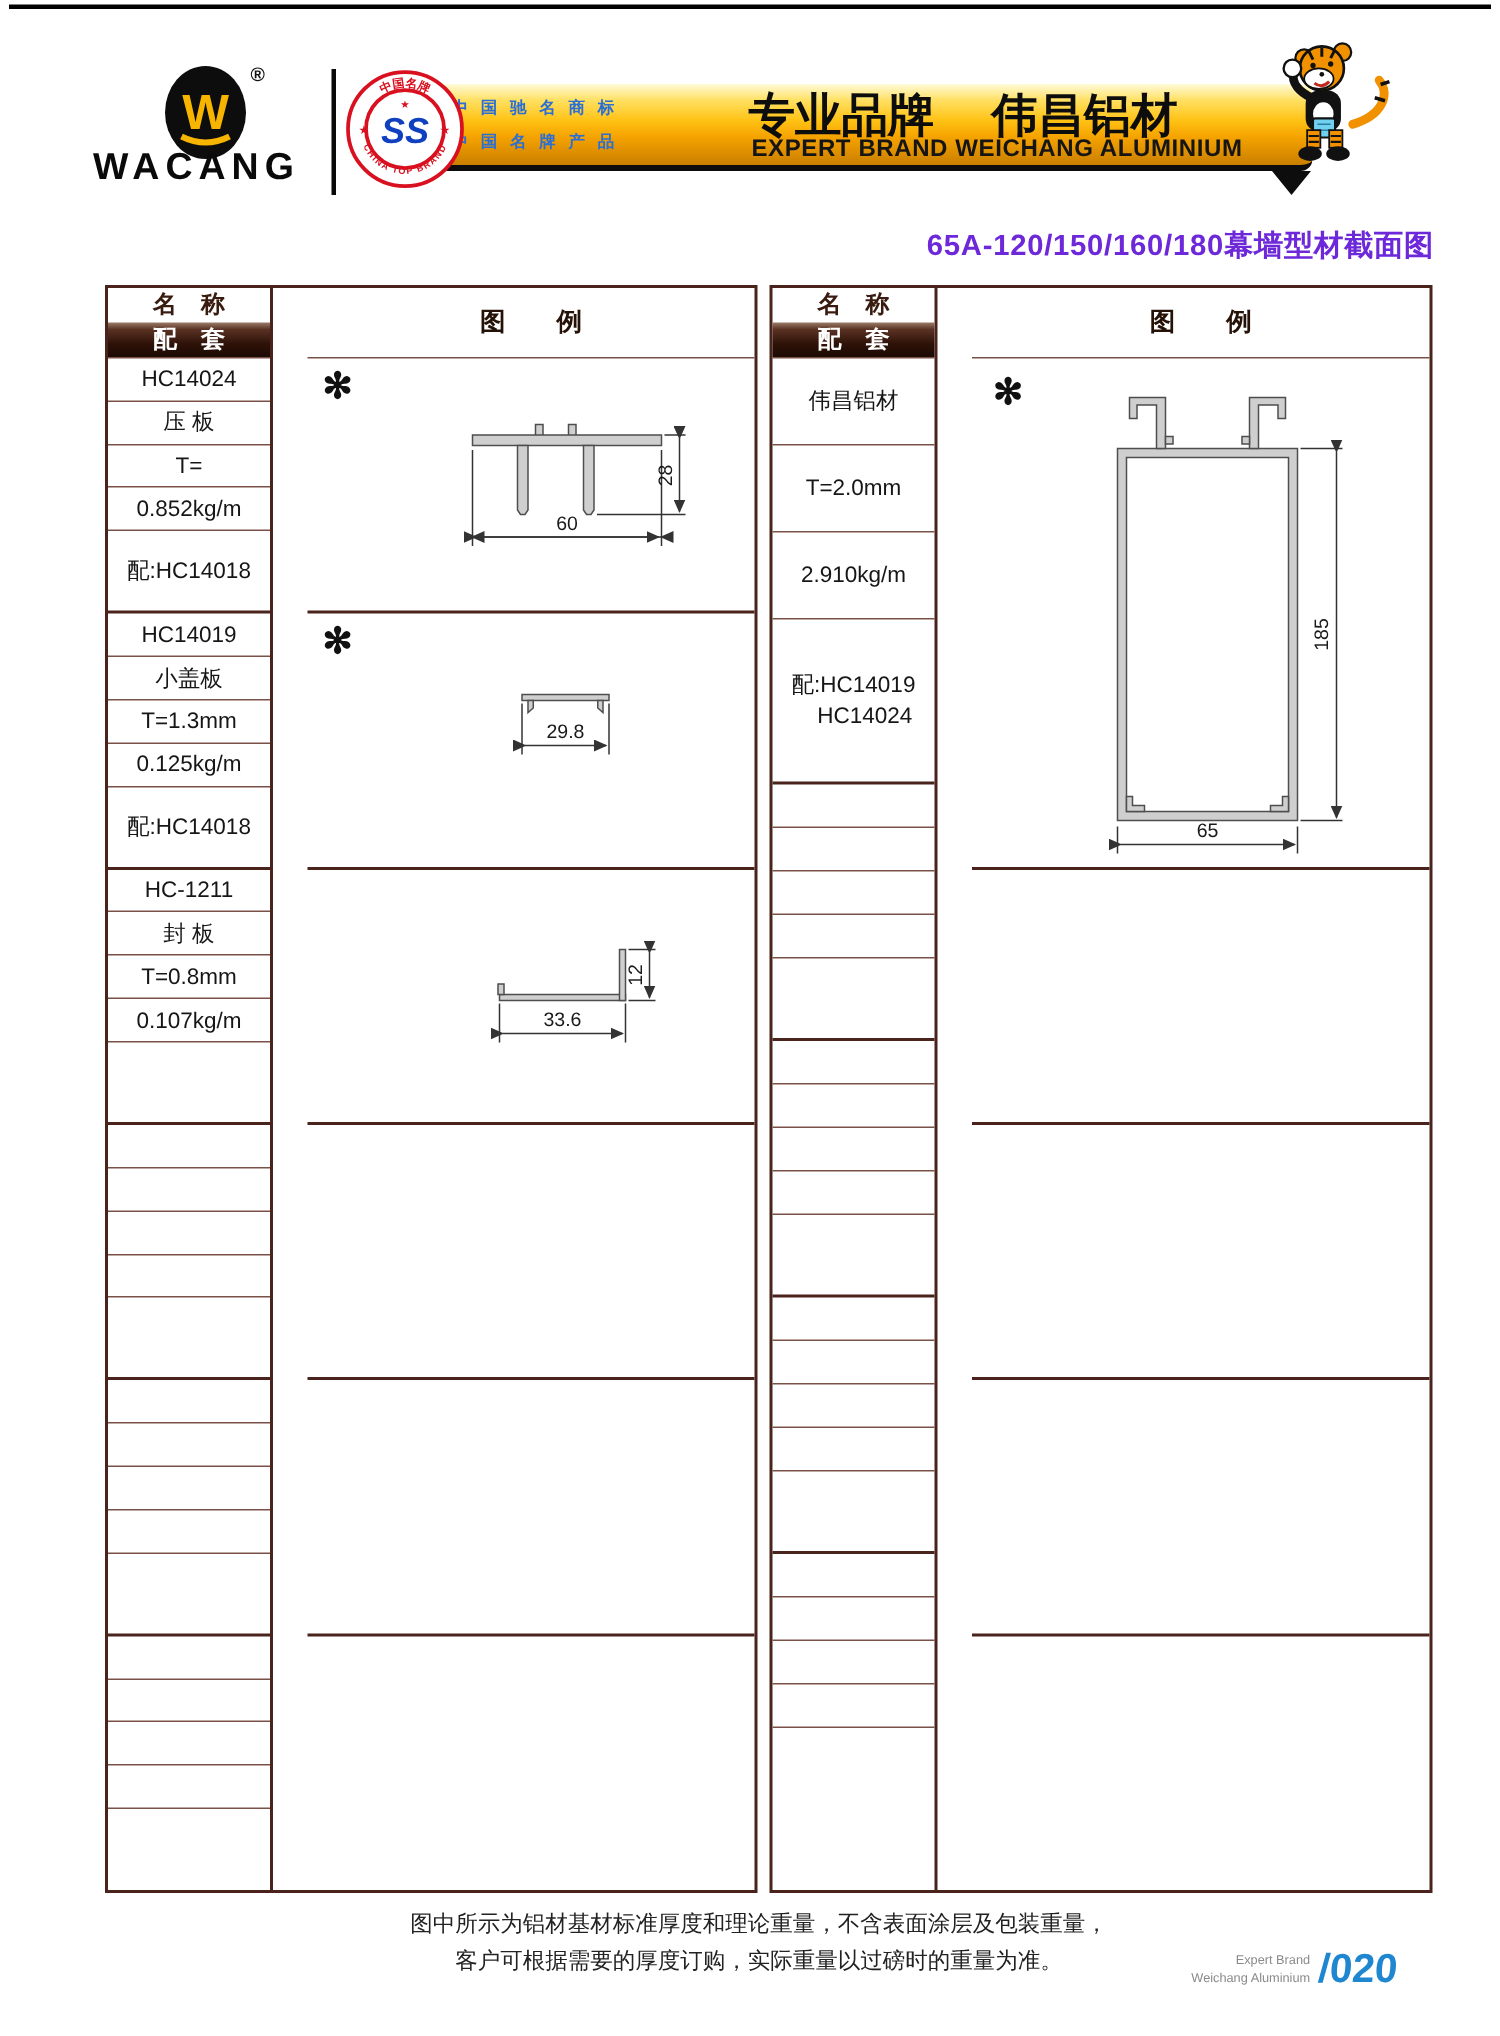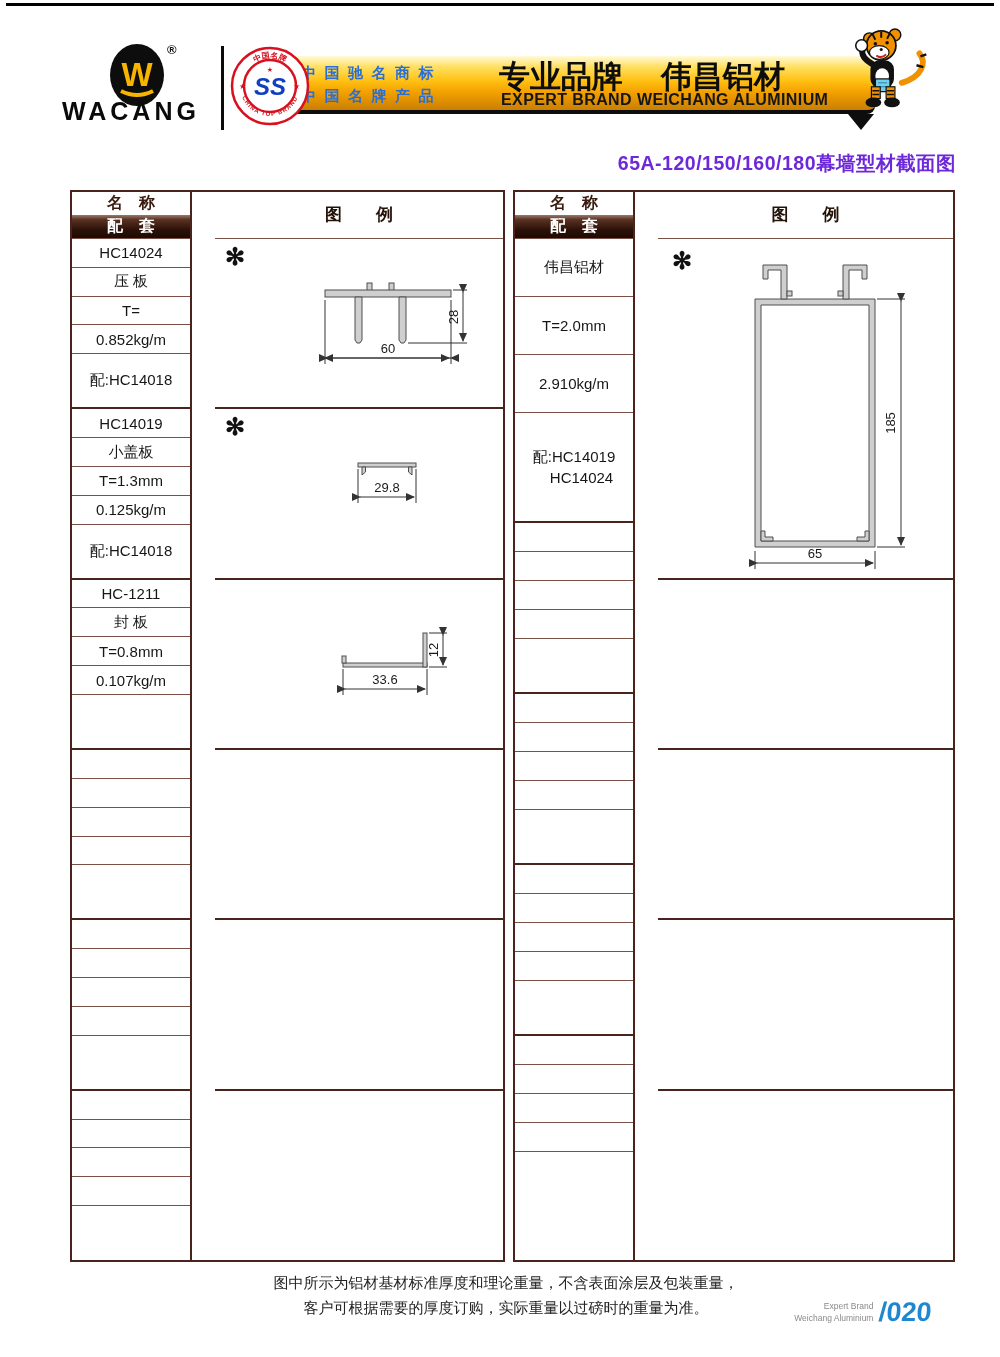--- a/index.html
+++ b/index.html
@@ -14,35 +14,35 @@
   .logo-svg { position:absolute; left:106px; top:42px; }
   .regmark { position:absolute; left:167px; top:42px; font-size:13px; font-weight:bold; }
   .wordmark { position:absolute; left:62px; top:97px; width:160px; font-size:25px; font-weight:800; letter-spacing:4px; color:#0a0a0a; }
   .hdr-divider { position:absolute; left:221px; top:46px; width:3px; height:84px; background:#0a0a0a; }
   .banner {
     position:absolute; left:243px; top:56px; width:632px; height:58px;
     border-radius:28px 8px 8px 28px;
     background: linear-gradient(180deg,#fffbda 0%,#ffe062 20%,#ffc215 45%,#f5a300 65%,#dd8e00 85%,#c97f00 100%);
     border-bottom:4px solid #0d0d0d;
   }
-  .banner-honors { position:absolute; left:58px; top:5px; font-size:15px; font-weight:bold; color:#2b6fd4; letter-spacing:8.5px; line-height:23px; white-space:nowrap;text-align:center; }
+  .banner-honors { position:absolute; left:58px; top:5px; font-size:11px; font-weight:bold; color:#2b6fd4; letter-spacing:8.5px; line-height:23px; white-space:nowrap;text-align:center; }
   .banner-title { position:absolute; left:256px; top:0; display:flex; gap:38px; font-size:31px; font-weight:900; color:#0d0d0d; white-space:nowrap; }
   .banner-sub { position:absolute; left:258px; top:35px; font-size:16px; font-weight:bold; color:#151515; letter-spacing:0.4px; white-space:nowrap; }
   .banner-tail { position:absolute; left:848px; top:114px; width:0; height:0;
     border-left:13px solid transparent; border-right:13px solid transparent; border-top:16px solid #0d0d0d; }
   .badge-svg { position:absolute; left:230px; top:46px; }
   .tiger-svg { position:absolute; left:843px; top:24px; }
 
   .page-title { position:absolute; right:44px; top:150px; font-size:19.5px; font-weight:bold; color:#6d28d9; letter-spacing:0.5px; }
 
   
   .ptable { position:absolute; top:190px; height:1072px; border:2px solid #4a241c; display:flex; background:#fff; }
   .ptable.left  { left:70px;  width:435px; }
   .ptable.right { left:513px; width:442px; }
-  .ncol { width:120px; border-right:2px solid #4a241c; display:flex; flex-direction:column; }
+  .ncol { width:110px; border-right:2px solid #4a241c; display:flex; flex-direction:column; }
   .lcol { flex:1; display:flex; flex-direction:column;margin-left:23px; }
 
   .cell { display:flex; align-items:center; justify-content:center; font-size:15px; color:#161616; border-bottom:1px solid #7a5146; text-align:center; }
   .hname { height:23px; font-weight:bold; font-size:16px; color:#3a1b10; border-bottom:none; }
   .hacc  { height:24px; font-weight:bold; font-size:16px; color:#fff;
            background:linear-gradient(180deg,#9a7a68 0%,#5a3224 20%,#2e1208 62%,#1c0a04 100%); }
   .rs  { height:29px; }
   .rt  { height:55px; }
   .rt54{ height:54px; }
   .rs2 { height:58px; }

